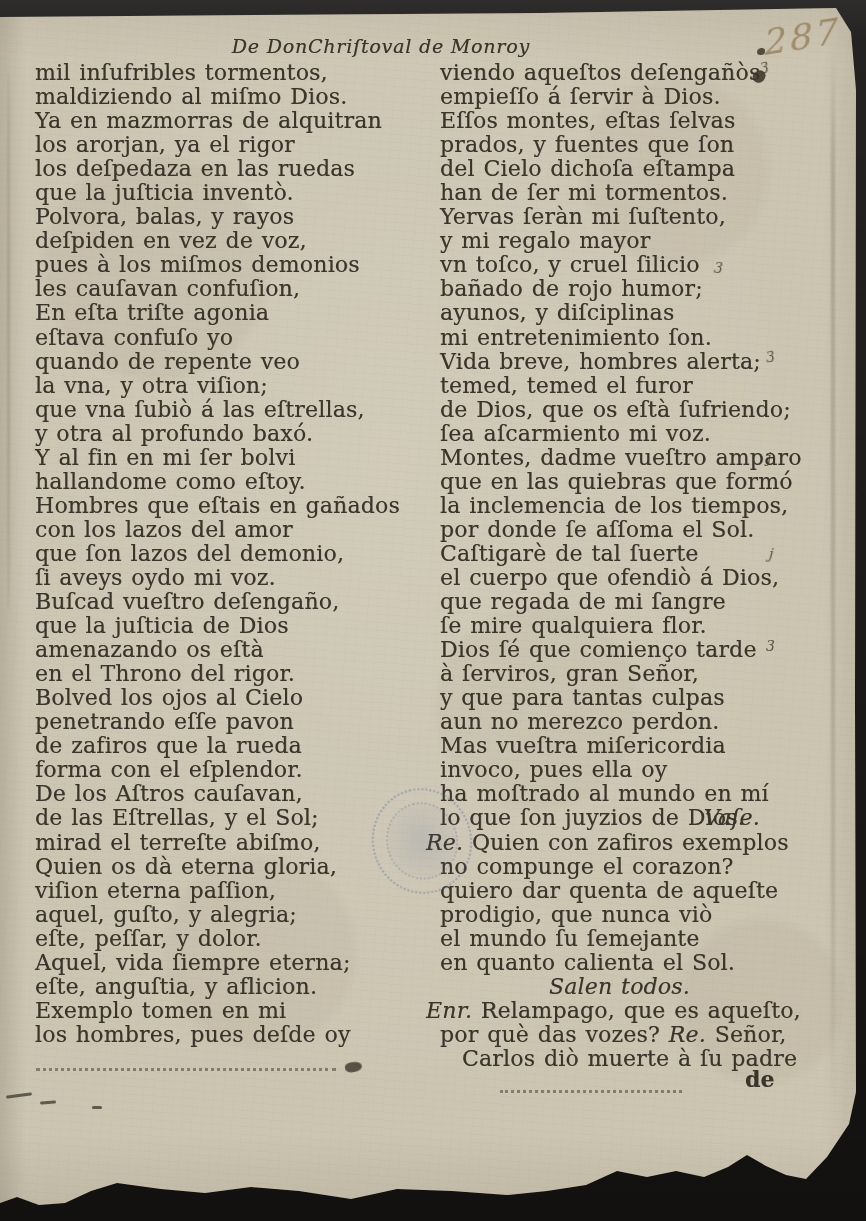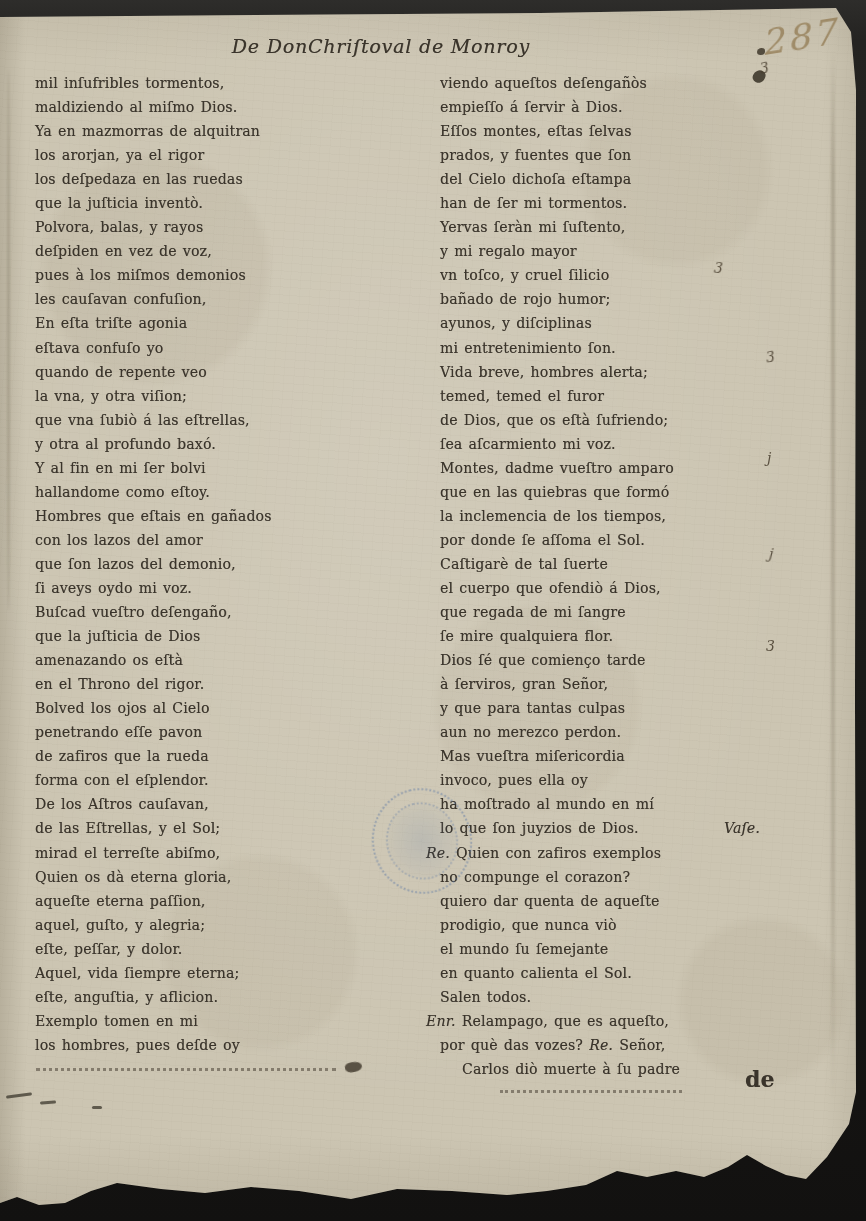--- a/index.html
+++ b/index.html
@@ -38,27 +38,27 @@
   .running-head{
     position:absolute;left:190px;top:35px;width:340px;text-align:right;
     font-style:italic;font-size:19px;letter-spacing:0.8px;color:#3a342b;
     text-shadow:0.3px 0.3px 0.5px rgba(50,44,35,0.55);white-space:nowrap;
   }
   .folio{
     position:absolute;left:764px;top:16px;font-style:italic;font-size:36px;
     color:rgba(148,124,84,0.78);transform:rotate(-9deg) skewX(-7deg);
     letter-spacing:3px;filter:blur(0.3px);
   }
-  .col{position:absolute;top:61px;color:#3a342b;font-size:14px;line-height:24.05px;
+  .col{position:absolute;top:61px;color:#3a342b;font-size:22px;line-height:24.05px;
     letter-spacing:0.2px;word-spacing:1.5px;
-    text-shadow:0.3px 0.3px 0.5px rgba(58,52,43,0.5);margin-top:10px;}
+    text-shadow:0.3px 0.3px 0.5px rgba(58,52,43,0.5);}
   .col-left{left:35px;width:390px;}
   .col-right{left:440px;width:350px;}
   .line{position:relative;white-space:nowrap;height:24.05px;}
-  .line.center{width:250px;text-align:left;}
+  .line.center{width:250px;text-align:right;font-style:italic;}
   .line.out{margin-left:-14px;}
   .line.ind{margin-left:22px;}
   .it{font-style:italic;}
   .tail{position:absolute;right:30px;top:0;font-style:italic;}
   .catchword{position:absolute;left:745px;top:1066px;font-size:22px;font-weight:bold;
     color:#3a342b;text-shadow:0.3px 0.3px 0.5px rgba(58,52,43,0.5);}
   .stamp{position:absolute;left:372px;top:788px;width:100px;height:106px;
     transform:rotate(-14deg);opacity:0.8;filter:blur(0.7px);}
   .stamp .ring-outer{position:absolute;inset:0;border-radius:50%;
     border:2px dotted rgba(85,115,165,0.55);}
@@ -123,21 +123,21 @@
         <div class="line"><span>amenazando os eſtà</span></div>
         <div class="line"><span>en el Throno del rigor.</span></div>
         <div class="line"><span>Bolved los ojos al Cielo</span></div>
         <div class="line"><span>penetrando eſſe pavon</span></div>
         <div class="line"><span>de zafiros que la rueda</span></div>
         <div class="line"><span>forma con el eſplendor.</span></div>
         <div class="line"><span>De los Aſtros cauſavan,</span></div>
         <div class="line"><span>de las Eſtrellas, y el Sol;</span></div>
         <div class="line"><span>mirad el terreſte abiſmo,</span></div>
         <div class="line"><span>Quien os dà eterna gloria,</span></div>
-        <div class="line"><span>aqueſte eterna paſſion,</span></div>
+        <div class="line"><span>viſion eterna paſſion,</span></div>
         <div class="line"><span>aquel, guſto, y alegria;</span></div>
         <div class="line"><span>eſte, peſſar, y dolor.</span></div>
         <div class="line"><span>Aquel, vida ſiempre eterna;</span></div>
         <div class="line"><span>eſte, anguſtia, y aflicion.</span></div>
         <div class="line"><span>Exemplo tomen en mi</span></div>
         <div class="line"><span>los hombres, pues deſde oy</span></div>
       </div>
     <div class="col col-right">
         <div class="line"><span>viendo aqueſtos deſengañòs</span></div>
         <div class="line"><span>empieſſo á ſervir à Dios.</span></div>

